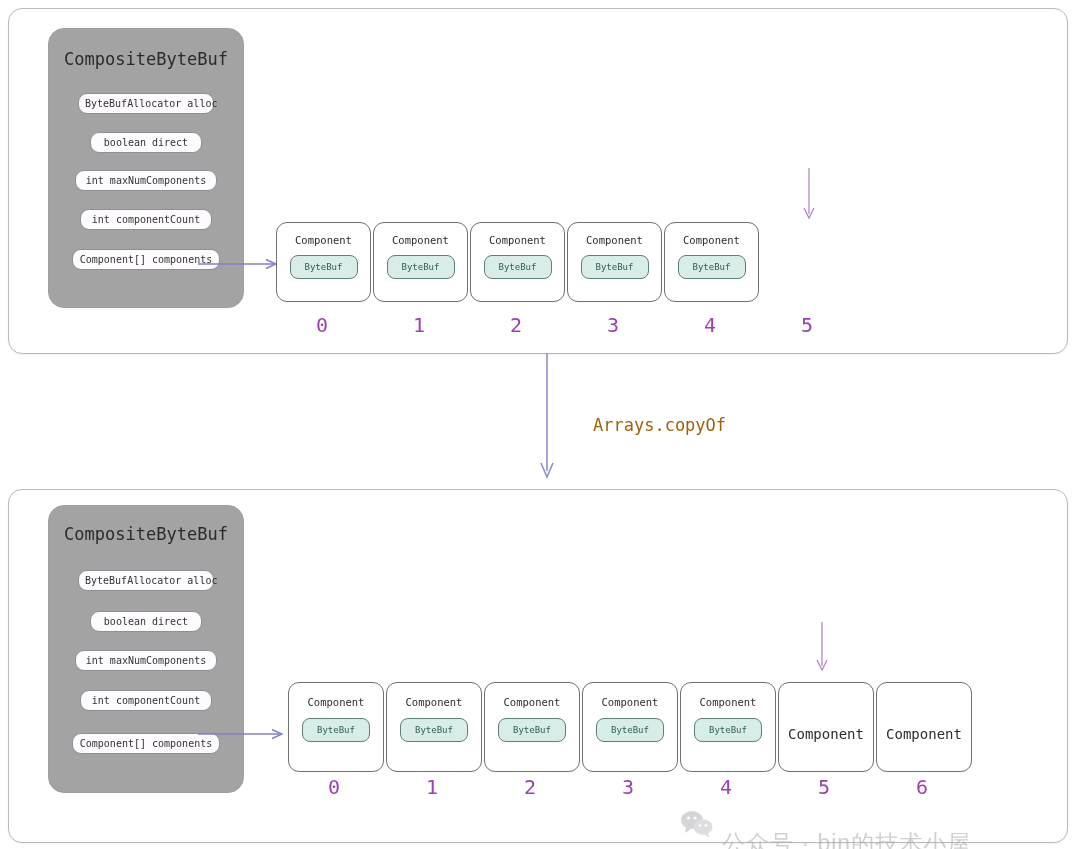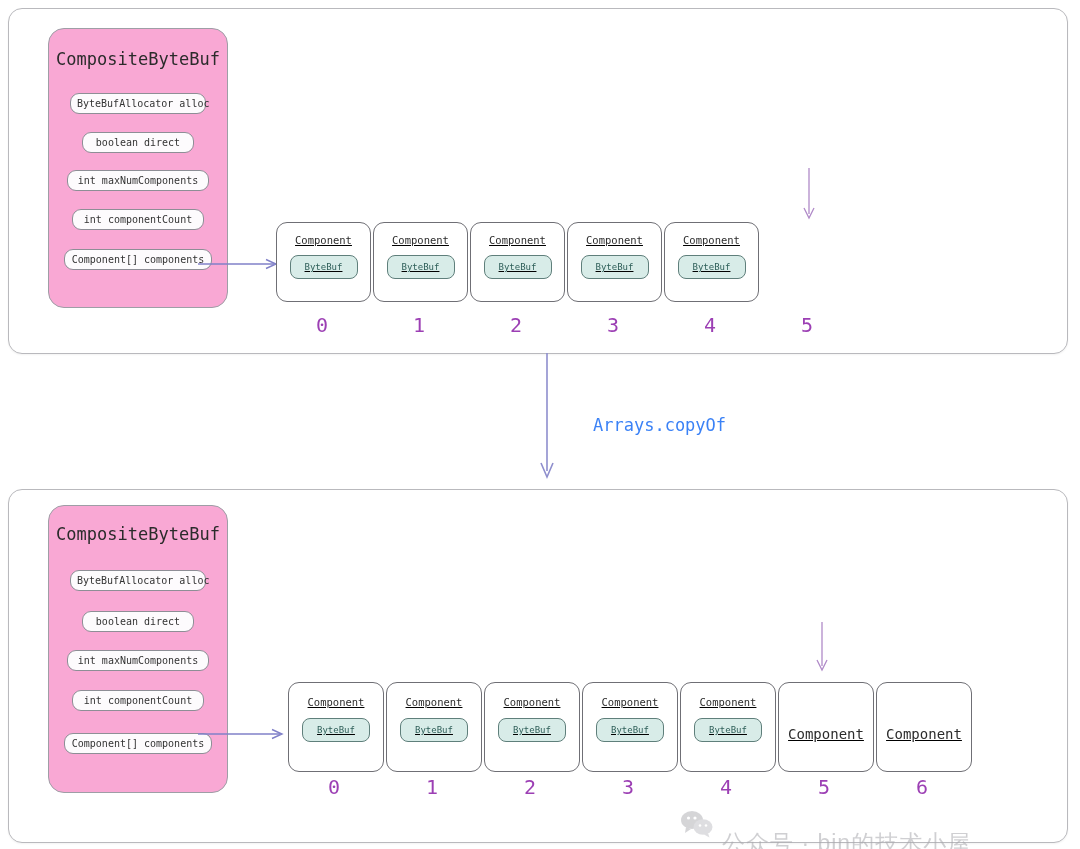--- a/index.html
+++ b/index.html
@@ -27,22 +27,22 @@
     border: 1.5px solid #b9b9bd;
     border-radius: 14px;
     box-shadow: 0 1px 2px rgba(0,0,0,0.05);
   }
   #panel-top   { left: 8px;  top: 8px;   width: 1058px; height: 344px; }
   #panel-bottom{ left: 8px;  top: 489px; width: 1058px; height: 352px; }
 
   
   .cbb-box {
     position: absolute;
-    width: 180px;
-    background: #f9a8d4;
+    width: 196px;
+    background: #a3a3a3;
     border: 1.5px solid #9e9ea6;
     border-radius: 16px;
     box-sizing: border-box;
   }
   #cbb-top    { left: 48px; top: 28px;  height: 280px; }
   #cbb-bottom { left: 48px; top: 505px; height: 288px; }
 
   .cbb-title {
     text-align: center;
     font-size: 17px;
@@ -76,21 +76,21 @@
   #cbb-bottom .field-maxnum     { width: 142px; margin-top: 18px; }
   #cbb-bottom .field-count      { width: 132px; margin-top: 19px; }
   #cbb-bottom .field-components { width: 148px; margin-top: 22px; }
 
   
   .ptr-arrow { position: absolute; }
   #ptr-top    { left: 198px; top: 257px; width: 86px; height: 14px; }
   #ptr-bottom { left: 198px; top: 727px; width: 92px; height: 14px; }
 
   
-  .comp-row { position: absolute; display: flex; text-decoration: underline; }
+  .comp-row { position: absolute; display: flex; }
   #row-top    { left: 276px; top: 222px; }
   #row-bottom { left: 288px; top: 682px; }
 
   .component {
     width: 95px;
     height: 80px;
     border: 1.4px solid #6f6f75;
     border-radius: 11px;
     background: #ffffff;
     box-sizing: border-box;
@@ -162,21 +162,21 @@
   .down-arrow { position: absolute; }
   #dn-top    { left: 795px; top: 168px; width: 28px; height: 56px; }
   #dn-bottom { left: 808px; top: 622px; width: 28px; height: 54px; }
 
   
   #mid-arrow { position: absolute; left: 534px; top: 353px; width: 26px; height: 130px; }
   #mid-label {
     position: absolute;
     left: 593px; top: 415px;
     font-size: 17px;
-    color: #3b82f6;
+    color: #a16207;
     white-space: nowrap;
   }
 
   
   #watermark {
     position: absolute;
     left: 680px;
     top: 788px;
     display: flex;
     align-items: center;

